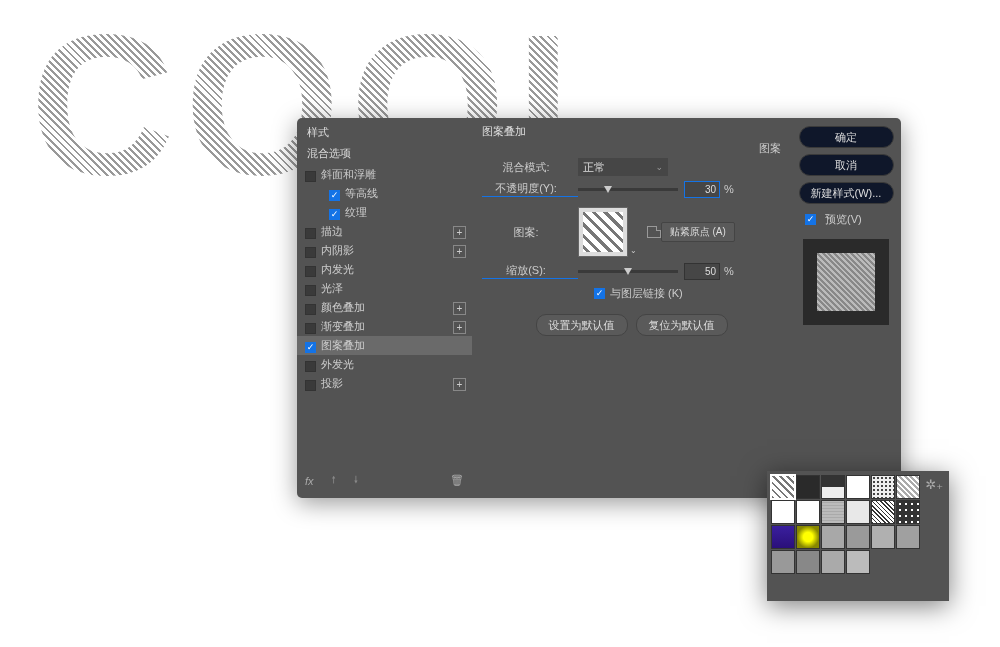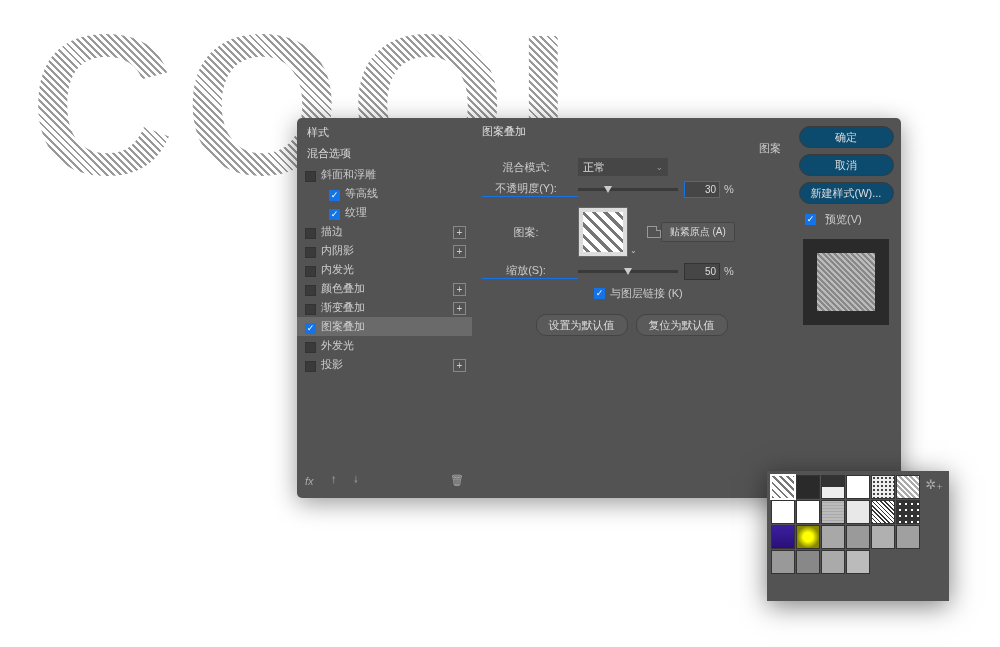--- a/index.html
+++ b/index.html
@@ -197,21 +197,21 @@
   width: 110px;
   padding: 8px;
   display: flex;
   flex-direction: column;
   gap: 6px;
   align-items: center;
 }
 .pill-btn {
   width: 95px;
   height: 22px;
-  background: #0c4a6e;
+  background: #0f172a;
   border: 1px solid #3a3a3a;
   border-radius: 11px;
   color: #ddd;
   font-size: 11px;
   display: flex;
   align-items: center;
   justify-content: center;
 }
 .preview-chk-row { display: flex; align-items: center; gap: 4px; align-self: flex-start; margin-left: 6px; margin-top: 2px; }
 .preview-box {
@@ -288,20 +288,24 @@
           <span class="plus-btn">+</span>
         </div>
         <div class="style-row">
           <span class="chk"></span>
           <span>内阴影</span>
           <span class="plus-btn">+</span>
         </div>
         <div class="style-row">
           <span class="chk"></span>
           <span>内发光</span>
+        </div>
+        <div class="style-row">
+          <span class="chk"></span>
+          <span>光泽</span>
         </div>
         <div class="style-row">
           <span class="chk"></span>
           <span>颜色叠加</span>
           <span class="plus-btn">+</span>
         </div>
         <div class="style-row">
           <span class="chk"></span>
           <span>渐变叠加</span>
           <span class="plus-btn">+</span>

